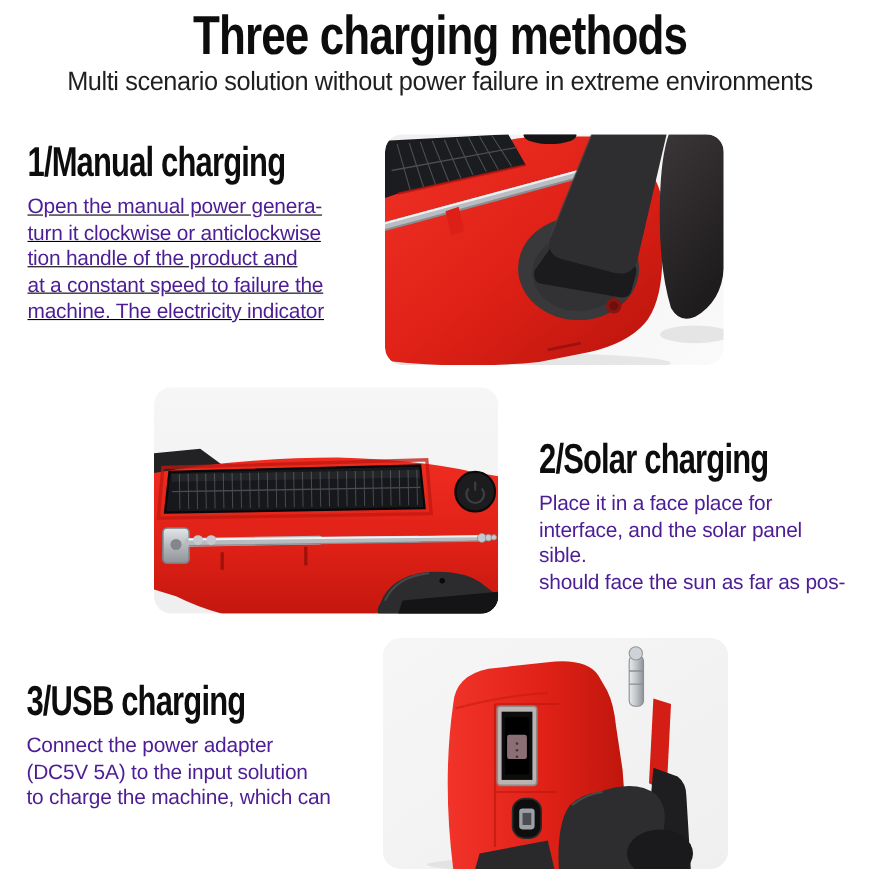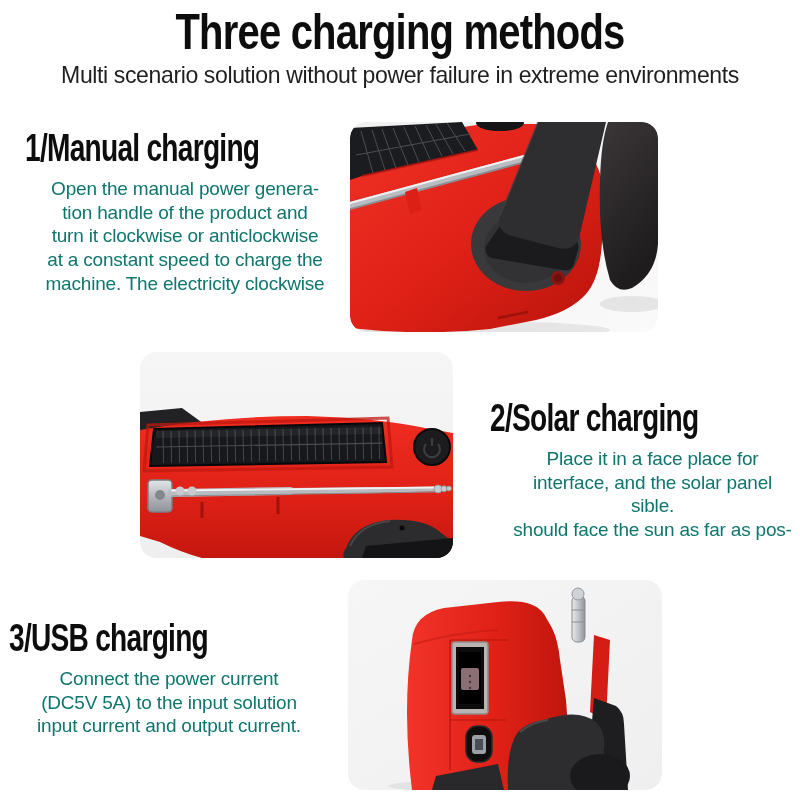--- a/index.html
+++ b/index.html
@@ -19,51 +19,50 @@
     transform:scaleX(0.96); transform-origin:center; white-space:nowrap;
     letter-spacing:-0.4px;
   }
   .sec-text { position:absolute; }
   .sec-heading {
     display:inline-block; font-size:38px; line-height:40px; font-weight:800;
     color:#0d0d0d; transform:scaleX(0.74); transform-origin:left center;
     white-space:nowrap; letter-spacing:-1px; margin:0 0 9px 0;
   }
   .body-line {
-    font-size:19px; line-height:23.7px; color:#0f766e; letter-spacing:-0.2px;
+    font-size:19px; line-height:23.7px; color:#4c1d95; letter-spacing:-0.2px;
     white-space:nowrap;
-    text-align:center;
   }
   .photo {
     position:absolute; border-radius:16px; overflow:hidden;
   }
   .photo svg { display:block; }
   #photo-manual { left:350px; top:122px; width:308px; height:210px; }
   #photo-solar  { left:140px; top:352px; width:313px; height:206px; }
   #photo-usb    { left:348px; top:580px; width:314px; height:210px; }
-  #sec-manual-text { left:25px;  top:128px; width:320px; }
+  #sec-manual-text { left:25px;  top:128px; width:320px;text-decoration:underline; }
   #sec-solar-text  { left:490px; top:398px; width:325px; }
-  #sec-usb-text    { left:9px;  top:618px; width:320px; }
+  #sec-usb-text    { left:24px;  top:618px; width:320px; }
 </style>
 </head>
 <body>
 
 <div class="page">
 
   <div class="title">Three charging methods</div>
   <div class="subtitle">Multi scenario solution without power failure in extreme environments</div>
 
   <div class="sec-text" id="sec-manual-text">
     <div class="sec-heading">1/Manual charging</div>
     <div>
       <div class="body-line">Open the manual power genera-</div>
+      <div class="body-line">turn it clockwise or anticlockwise</div>
       <div class="body-line">tion handle of the product and</div>
-      <div class="body-line">turn it clockwise or anticlockwise</div>
-      <div class="body-line">at a constant speed to charge the</div>
-      <div class="body-line">machine. The electricity clockwise</div>
+      <div class="body-line">at a constant speed to failure the</div>
+      <div class="body-line">machine. The electricity indicator</div>
     </div>
   </div>
 
   <div class="photo" id="photo-manual">
     <svg width="308" height="210" viewBox="0 0 308 210">
       <defs>
         <linearGradient id="p1bg" x1="0" y1="0" x2="1" y2="1">
           <stop offset="0" stop-color="#f0f0f1"></stop>
             <stop offset="0.6" stop-color="#f5f5f6"></stop>
             <stop offset="1" stop-color="#fafafa"></stop>
@@ -175,23 +174,23 @@
       <div class="body-line">Place it in a face place for</div>
       <div class="body-line">interface, and the solar panel</div>
       <div class="body-line">sible.</div>
       <div class="body-line">should face the sun as far as pos-</div>
     </div>
   </div>
 
   <div class="sec-text" id="sec-usb-text">
     <div class="sec-heading">3/USB charging</div>
     <div>
-      <div class="body-line">Connect the power current</div>
+      <div class="body-line">Connect the power adapter</div>
       <div class="body-line">(DC5V 5A) to the input solution</div>
-      <div class="body-line">input current and output current.</div>
+      <div class="body-line">to charge the machine, which can</div>
     </div>
   </div>
 
   <div class="photo" id="photo-usb">
     <svg width="314" height="210" viewBox="0 0 314 210">
       <defs>
         <linearGradient id="p3bg" x1="0" y1="0" x2="1" y2="1">
           <stop offset="0" stop-color="#f6f6f7"></stop>
             <stop offset="1" stop-color="#efeff0"></stop>
         </linearGradient>

